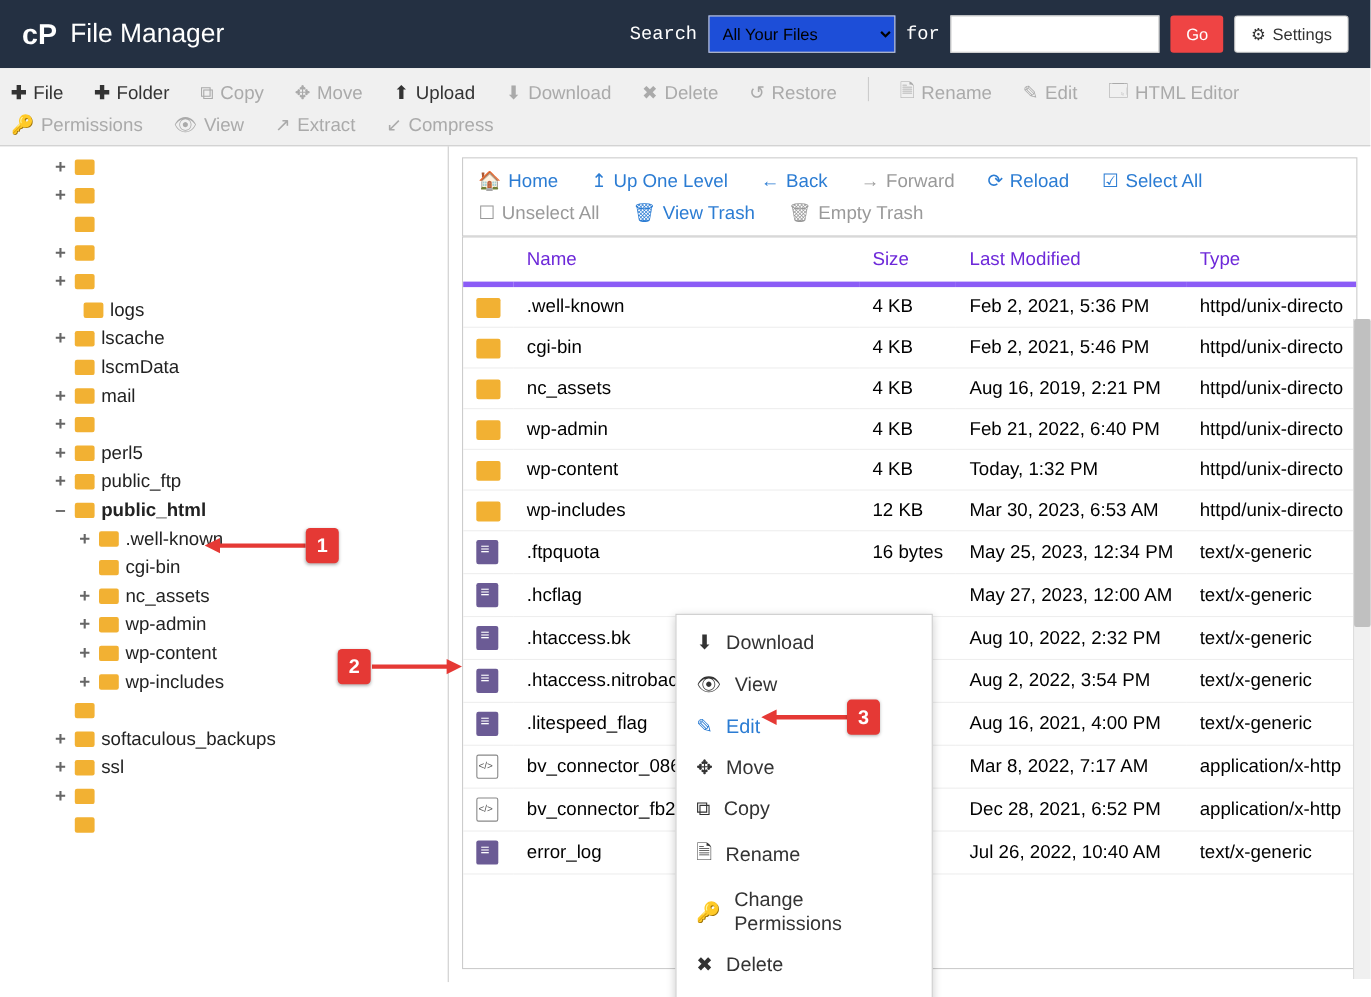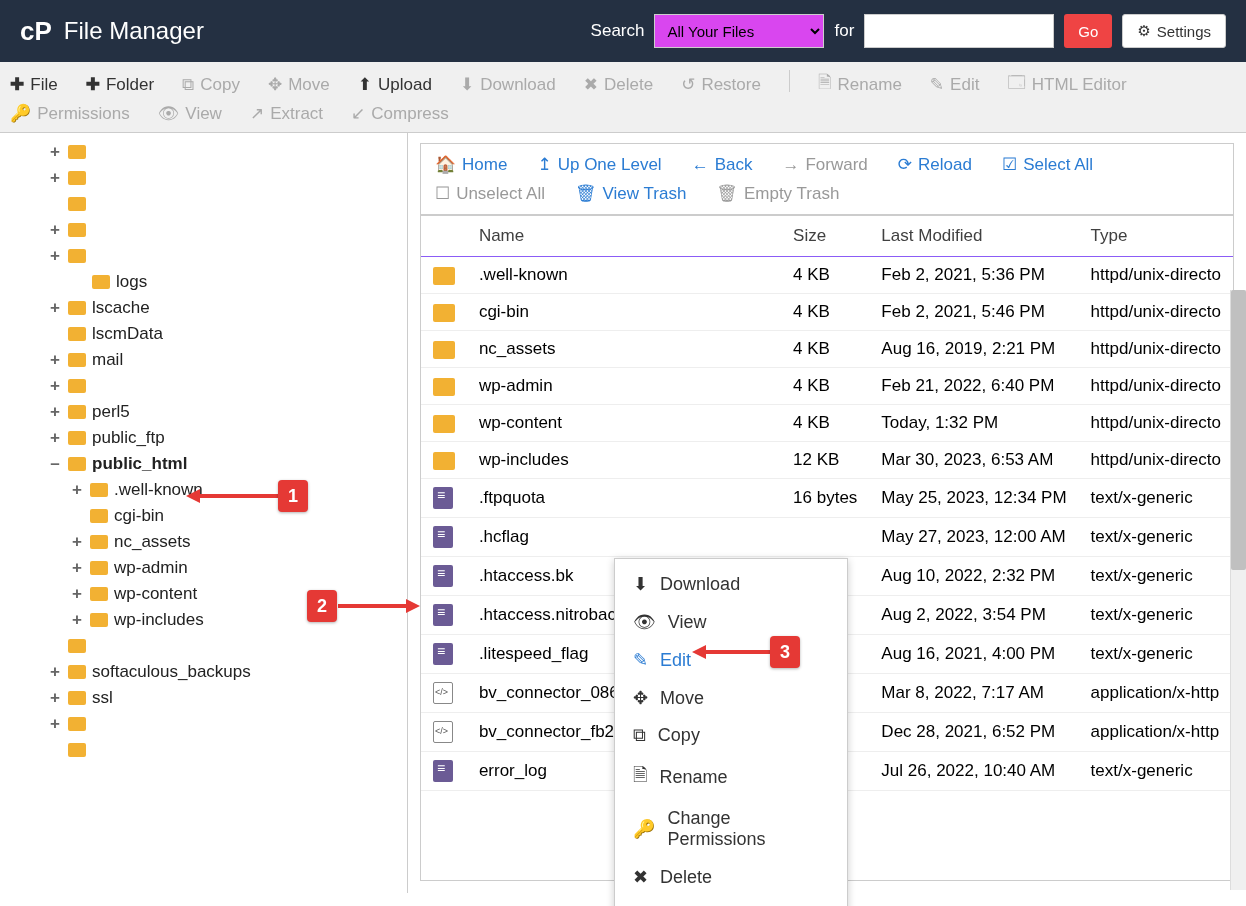--- a/index.html
+++ b/index.html
@@ -2,22 +2,22 @@
 <html><head>
 <meta charset="utf-8">
 <style>
 * { box-sizing: border-box; margin: 0; padding: 0; }
 body { font-family: Arial, sans-serif; font-size: 14px; background: #fff; width: 1246px; }
 .header { background: #243042; color: #fff; height: 62px; display: flex; align-items: center; padding: 12px 20px; }
 .logo { display:flex; align-items:center; gap:12px; }
 .logo-icon { font-size:26px; font-weight:bold; }
 .title { font-size: 24px; font-weight: 400; }
 .search-area { margin-left: auto; display: flex; align-items: center; gap: 10px; }
-.search-area label { font-size: 17px; }
-.search-select { height: 34px; width: 170px; padding: 0 8px; background:#d946ef; border:1px solid #ccc; font-size:15px; }
+.search-area label { font-size: 17px; font-family: Liberation Mono, monospace; }
+.search-select { height: 34px; width: 170px; padding: 0 8px; background:#1d4ed8; border:1px solid #ccc; font-size:15px; }
 .search-input { height: 34px; width: 190px; padding: 0 8px; border:1px solid #ccc; }
 .btn-go { background: #ef4444; color: #fff; border: none; height: 34px; padding: 0 14px; border-radius: 3px; font-size:15px; cursor:pointer; }
 .btn-settings { background: #fff; color: #333; border: 1px solid #ccc; height: 34px; padding: 0 14px; border-radius: 3px; font-size:15px; cursor:pointer; display:flex; align-items:center; gap:6px;}
 
 .toolbar { background: #f0f0f0; border-bottom: 1px solid #ccc; padding: 8px 10px; display:flex; flex-wrap:wrap; gap: 4px 28px; }
 .tb-item { color:#333; font-size:17px; display:flex; align-items:center; gap:6px; cursor:pointer; }
 .tb-item.disabled { color:#aaa; }
 .tb-sep { width:1px; height:22px; background:#ccc; }
 
 .main { display:flex; height: 760px; }
@@ -29,21 +29,21 @@
 .tree-item.bold { font-weight:bold; }
 .blur { filter: blur(3px); color:#ccc; }
 
 .content { flex:1; display:flex; flex-direction:column; }
 .action-bar { border:1px solid #ccc; margin:10px 12px 0 12px; padding: 10px 14px; display:flex; flex-wrap:wrap; gap: 8px 30px; }
 .ab-item { color:#2b7cd3; font-size:17px; display:flex; align-items:center; gap:6px; cursor:pointer;}
 .ab-item.disabled { color:#999; }
 
 .table-wrap { margin: 0 12px 12px 12px; border:1px solid #ccc; flex:1; overflow:auto; position:relative;}
 .file-table { width:100%; border-collapse:collapse; }
-.file-table th { text-align:left; padding: 10px 12px; color:#404040; font-weight:normal; font-size:17px; border-bottom:1px solid #8b5cf6; background:#fff; cursor:pointer;}
+.file-table th { text-align:left; padding: 10px 12px; color:#6d28d9; font-weight:normal; font-size:17px; border-bottom:5px solid #8b5cf6; background:#fff; cursor:pointer;}
 .file-table td { padding: 8px 12px; font-size:17px; border-bottom:1px solid #eee; white-space:nowrap;}
 .row-selected { background:#d5e8f7; }
 .icon-folder { display:inline-block; width:22px; height:18px; background:#f2b133; border-radius:2px; vertical-align:middle;}
 .icon-file { display:inline-block; width:20px; height:22px; background:#6b5b95; border-radius:2px; vertical-align:middle; position:relative;}
 .icon-file::after{content:"≡"; color:#fff; position:absolute; left:4px; top:0; font-size:14px;}
 .icon-code { display:inline-block; width:20px; height:22px; background:#fff; border:1px solid #888; border-radius:2px; vertical-align:middle; position:relative;}
 .icon-code::after{content:"</>"; color:#555; position:absolute; left:1px; top:4px; font-size:9px;}
 
 .context-menu { position:absolute; left:614px; top:558px; width:234px; background:#fff; border:1px solid #ccc; box-shadow:0 2px 8px rgba(0,0,0,0.2); z-index:100; padding:6px 0;}
 .cm-item { padding:8px 18px; font-size:18px; color:#333; display:flex; align-items:center; gap:12px; cursor:pointer;}
@@ -164,21 +164,21 @@
       <div class="tree-item" style="padding-left: 48px;">
         <span class="toggle">+</span>
         <span class="folder-icon"></span>
         <span class="blur">&nbsp;&nbsp;&nbsp;&nbsp;&nbsp;&nbsp;&nbsp;&nbsp;</span>
       </div>
       <div class="tree-item" style="padding-left: 48px;">
         <span class="toggle">+</span>
         <span class="folder-icon"></span>
         <span class="blur">&nbsp;&nbsp;&nbsp;&nbsp;&nbsp;&nbsp;&nbsp;&nbsp;</span>
       </div>
-      <div class="tree-item" style="padding-left: 72px;">
+      <div class="tree-item" style="padding-left: 56px;">
         <span class="toggle"></span>
         <span class="folder-icon"></span>
         <span>logs</span>
       </div>
       <div class="tree-item" style="padding-left: 48px;">
         <span class="toggle">+</span>
         <span class="folder-icon"></span>
         <span>lscache</span>
       </div>
       <div class="tree-item" style="padding-left: 48px;">

